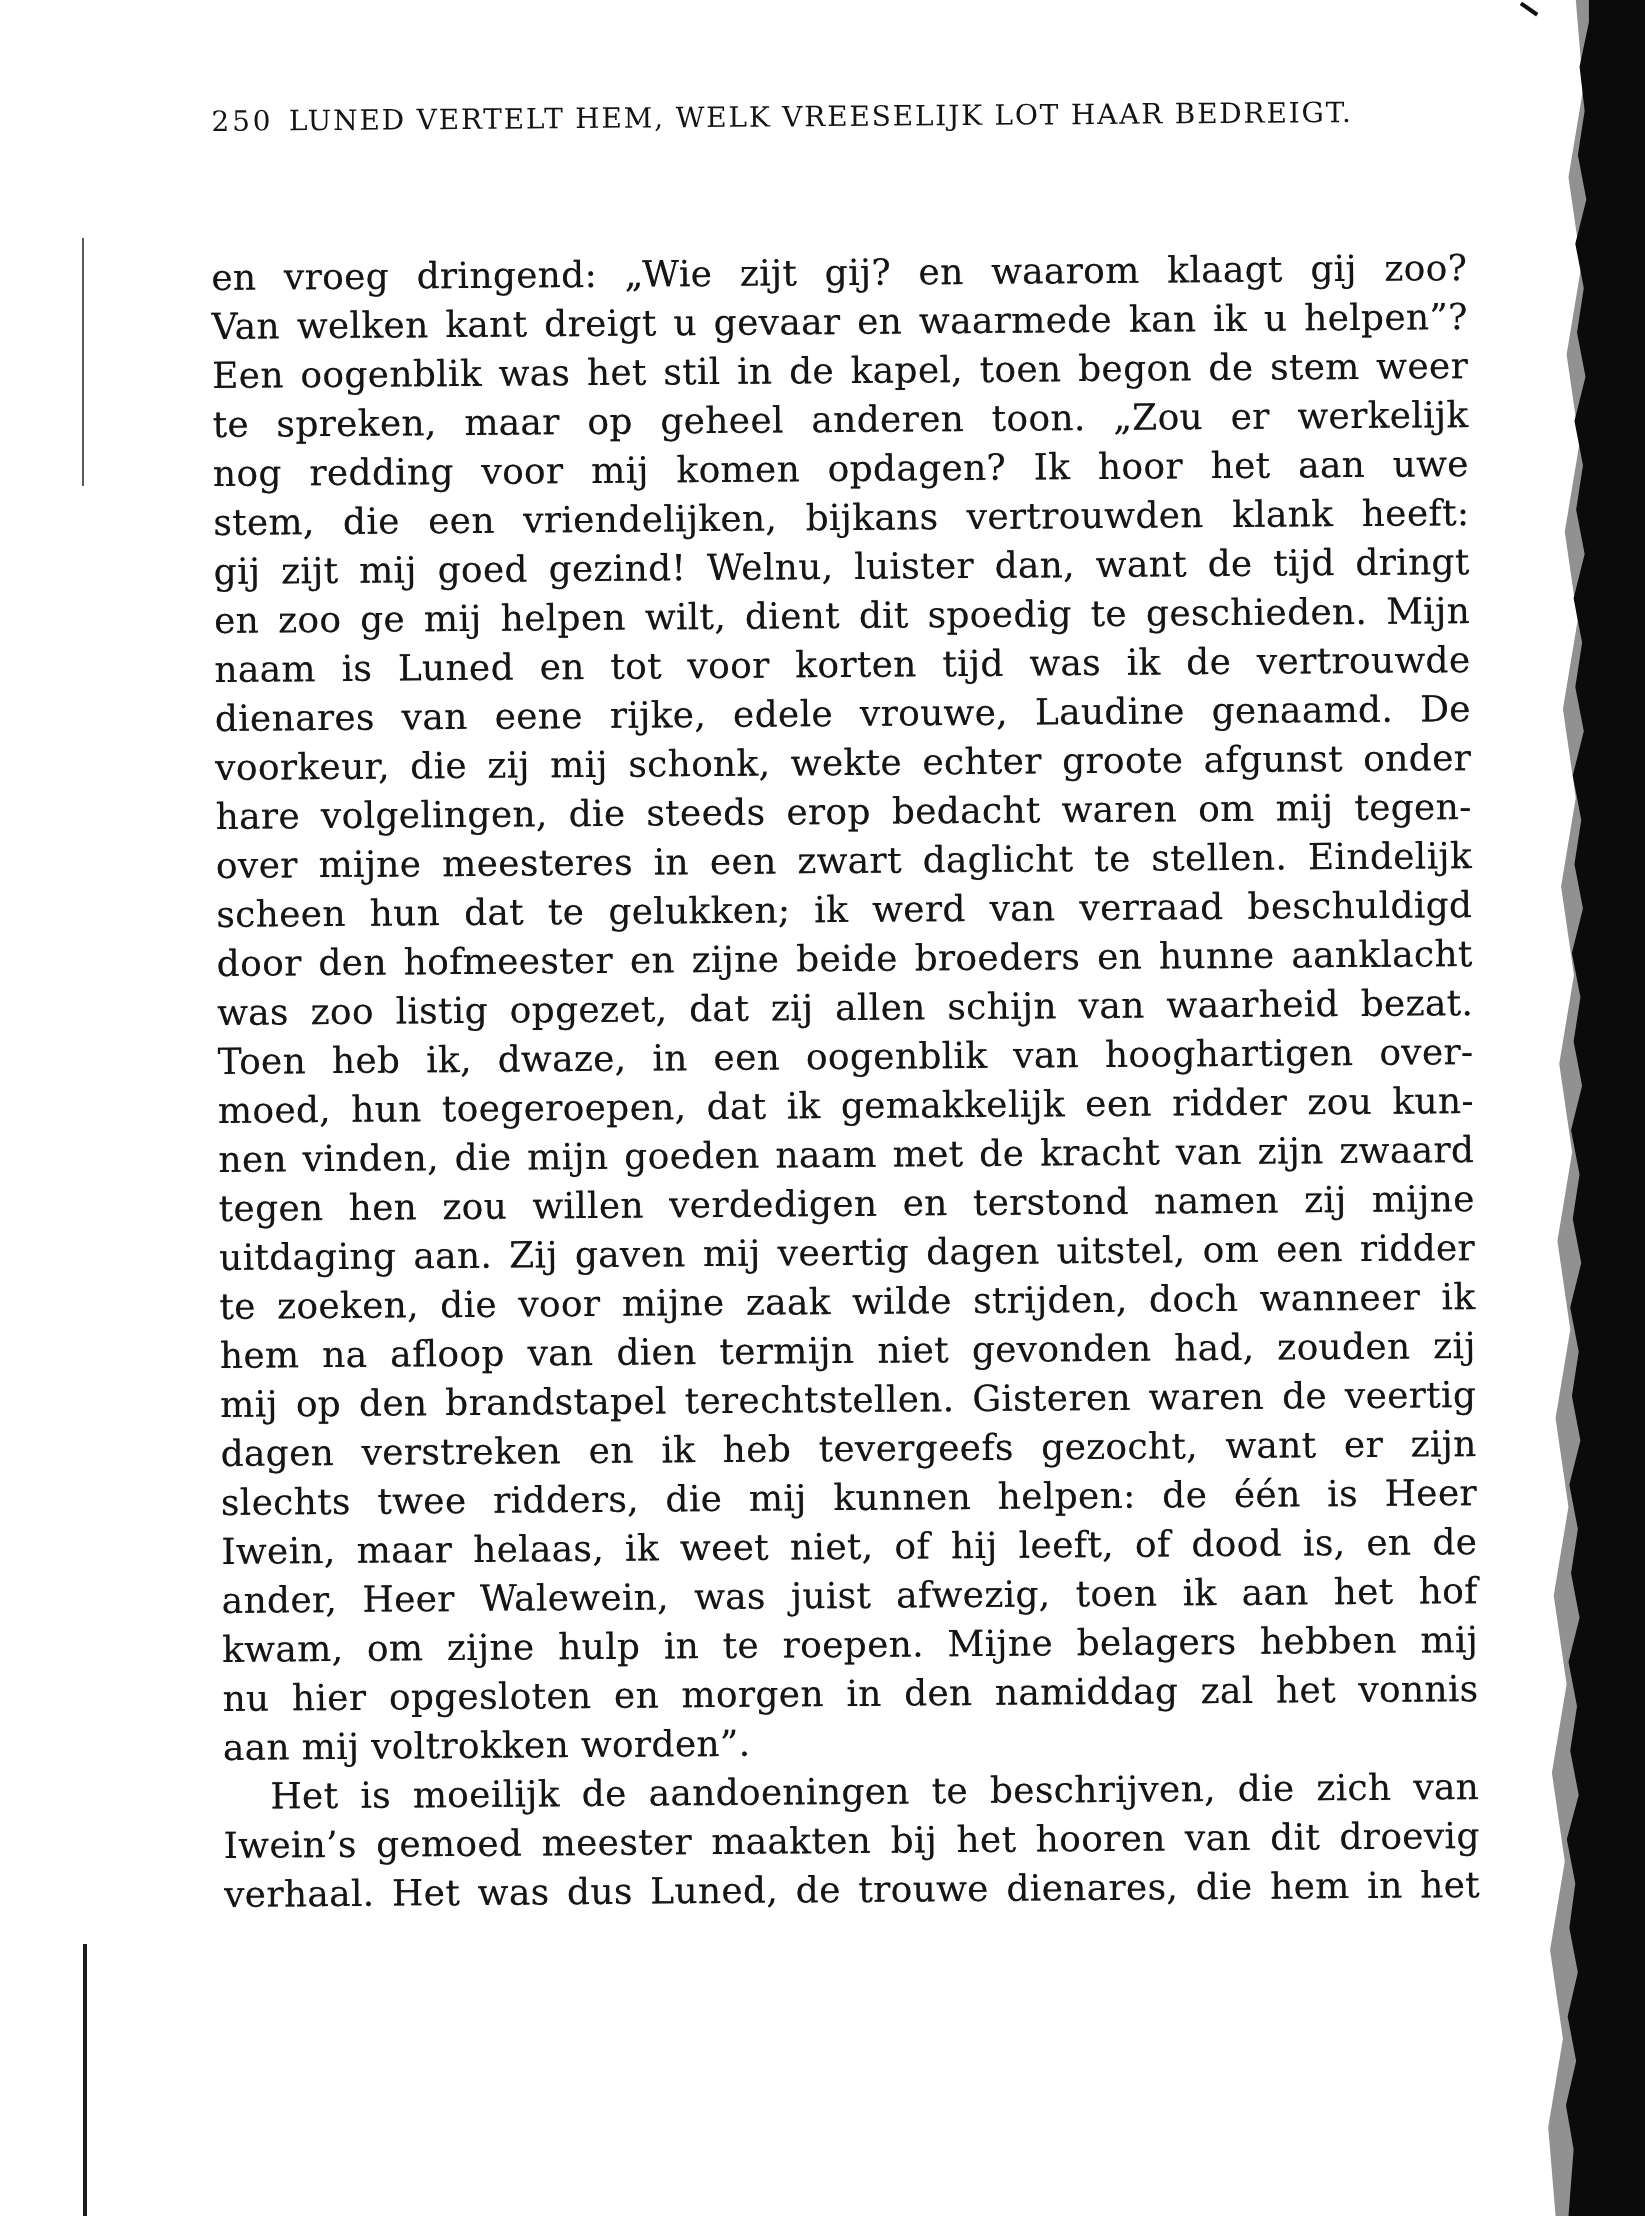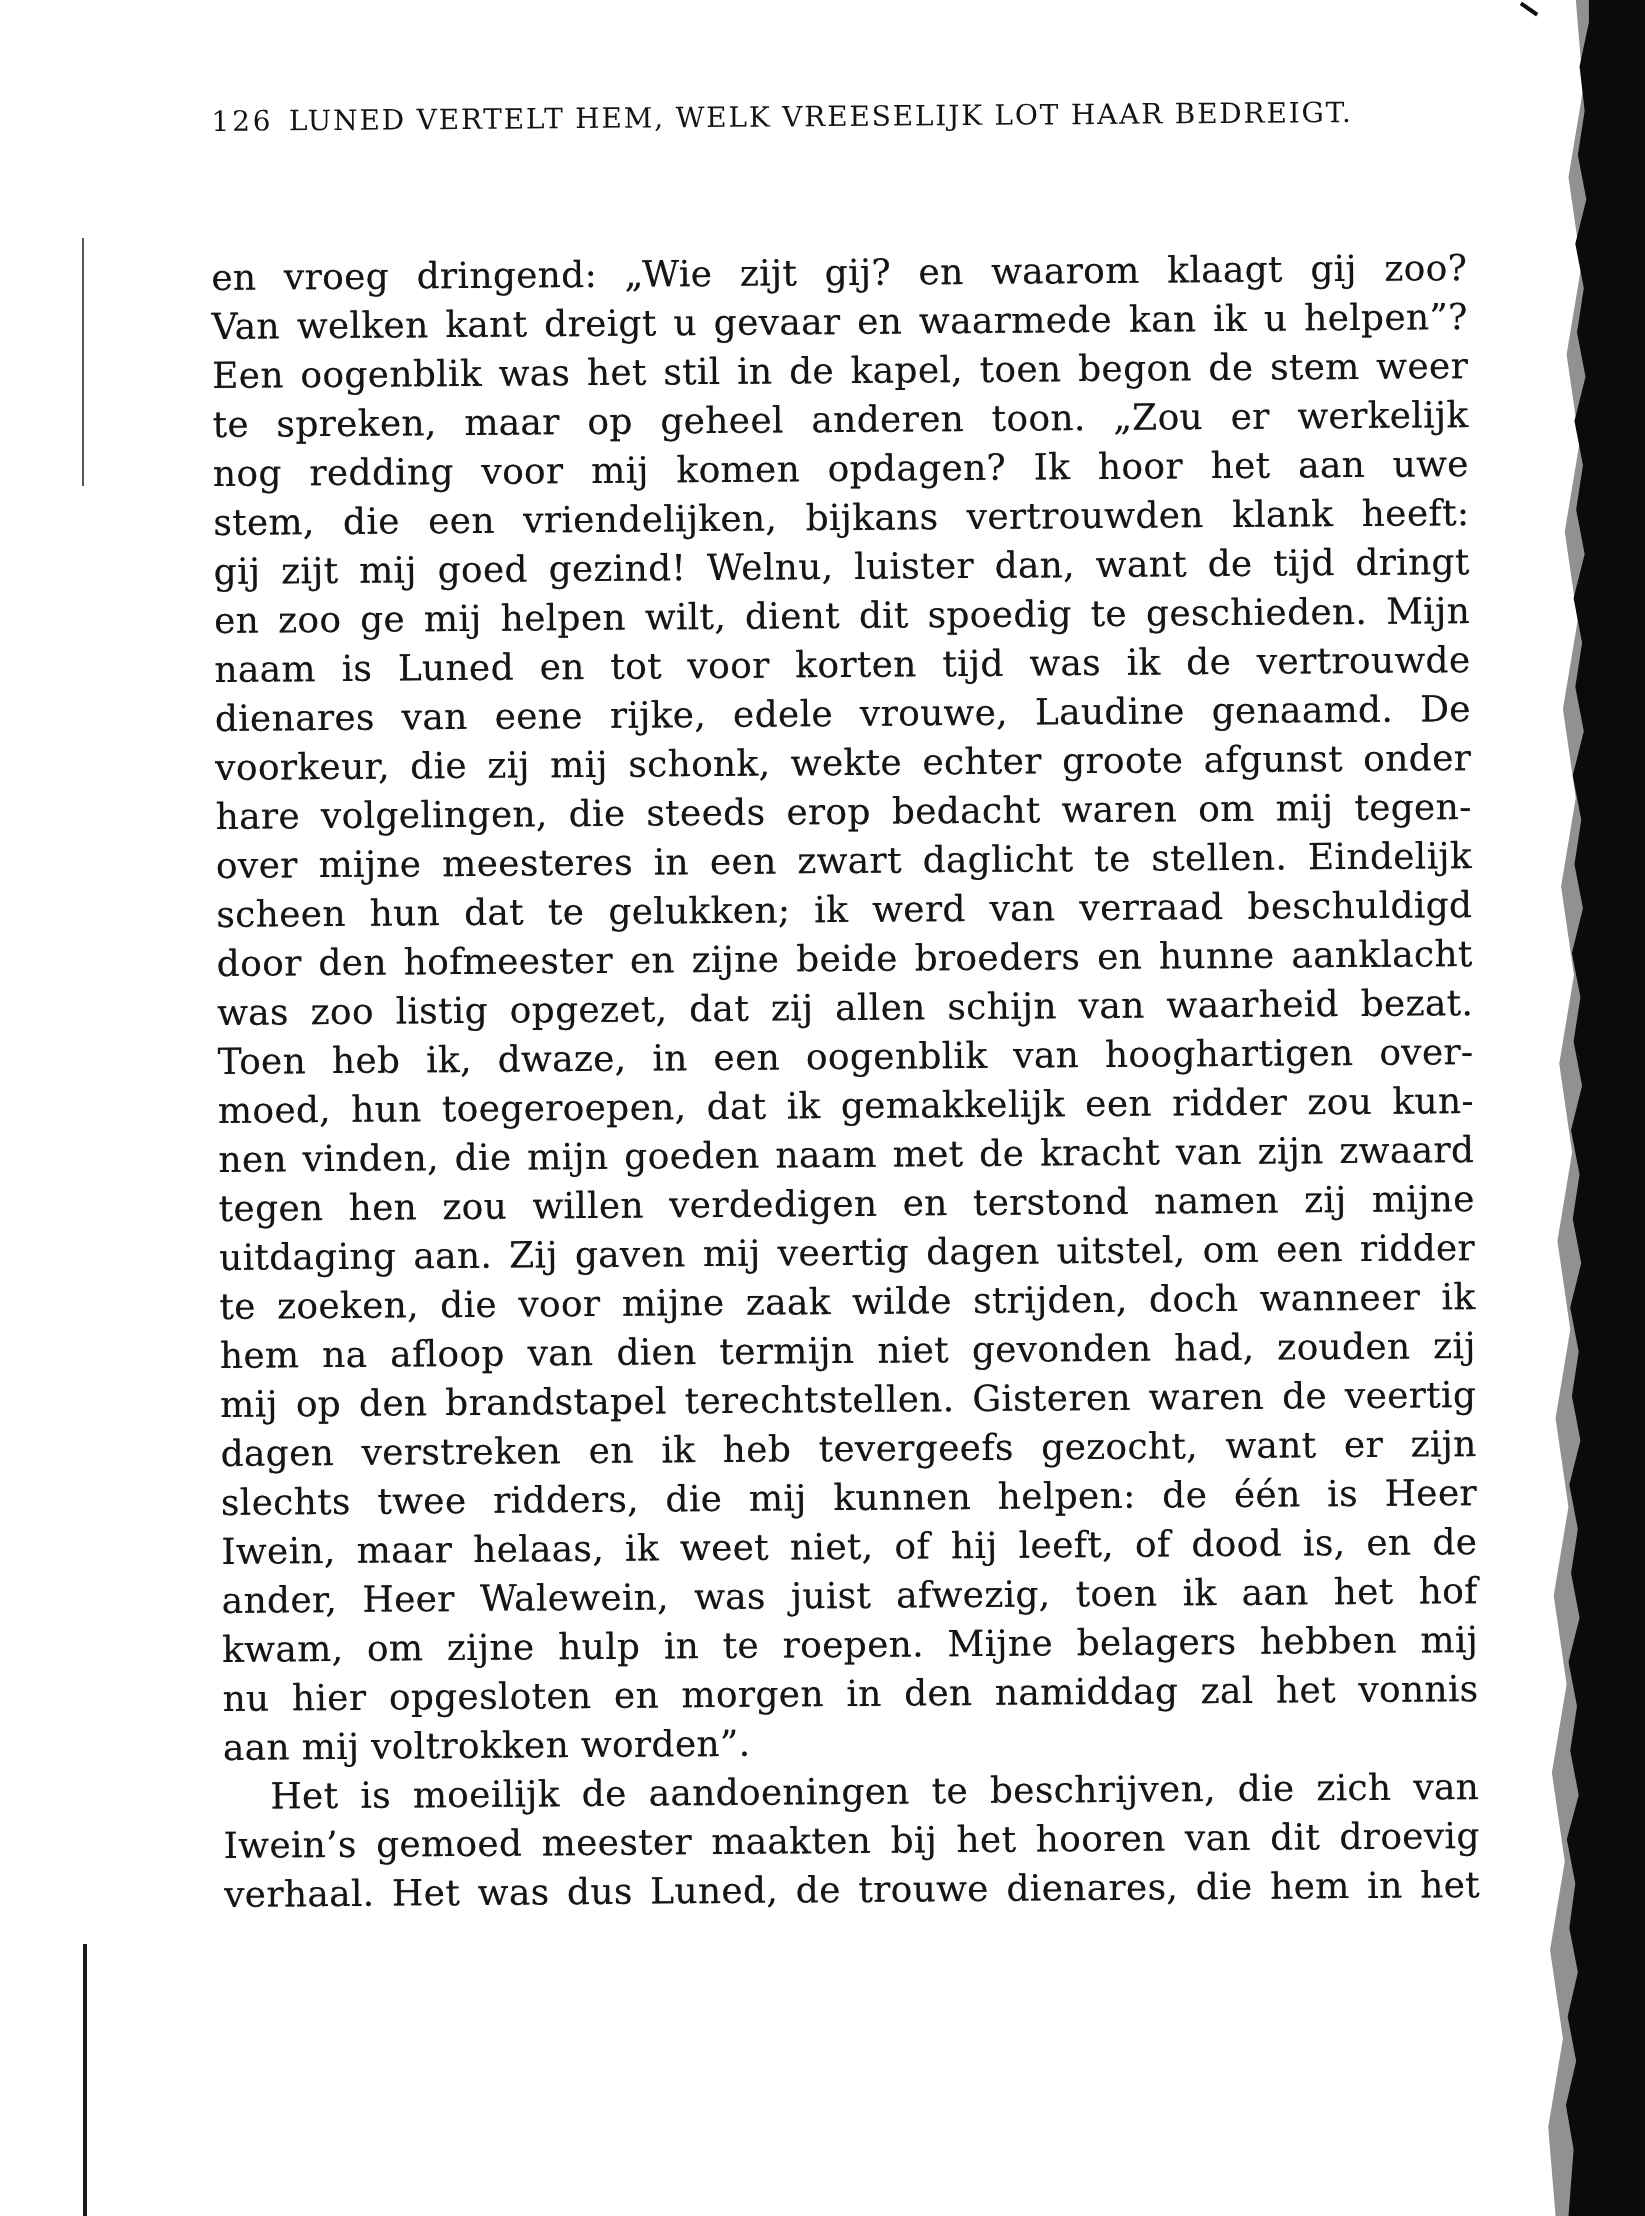--- a/index.html
+++ b/index.html
@@ -67,21 +67,21 @@
     position:absolute;left:1519px;top:7px;width:20px;height:4.2px;
     background:#111;transform:rotate(35deg);
   }
 </style>
 </head>
 <body>
 
 <div class="page">
   <div class="content">
     <div class="running-header">
-      <span class="pagenum">126</span><span class="title">LUNED VERTELT HEM, WELK VREESELIJK LOT HAAR BEDREIGT.</span>
+      <span class="pagenum">250</span><span class="title">LUNED VERTELT HEM, WELK VREESELIJK LOT HAAR BEDREIGT.</span>
     </div>
     <div class="text-block">
         <div class="line">en vroeg dringend: „Wie zijt gij? en waarom klaagt gij zoo?</div>
         <div class="line">Van welken kant dreigt u gevaar en waarmede kan ik u helpen”?</div>
         <div class="line">Een oogenblik was het stil in de kapel, toen begon de stem weer</div>
         <div class="line">te spreken, maar op geheel anderen toon. „Zou er werkelijk</div>
         <div class="line">nog redding voor mij komen opdagen? Ik hoor het aan uwe</div>
         <div class="line">stem, die een vriendelijken, bijkans vertrouwden klank heeft:</div>
         <div class="line">gij zijt mij goed gezind! Welnu, luister dan, want de tijd dringt</div>
         <div class="line">en zoo ge mij helpen wilt, dient dit spoedig te geschieden. Mijn</div>

